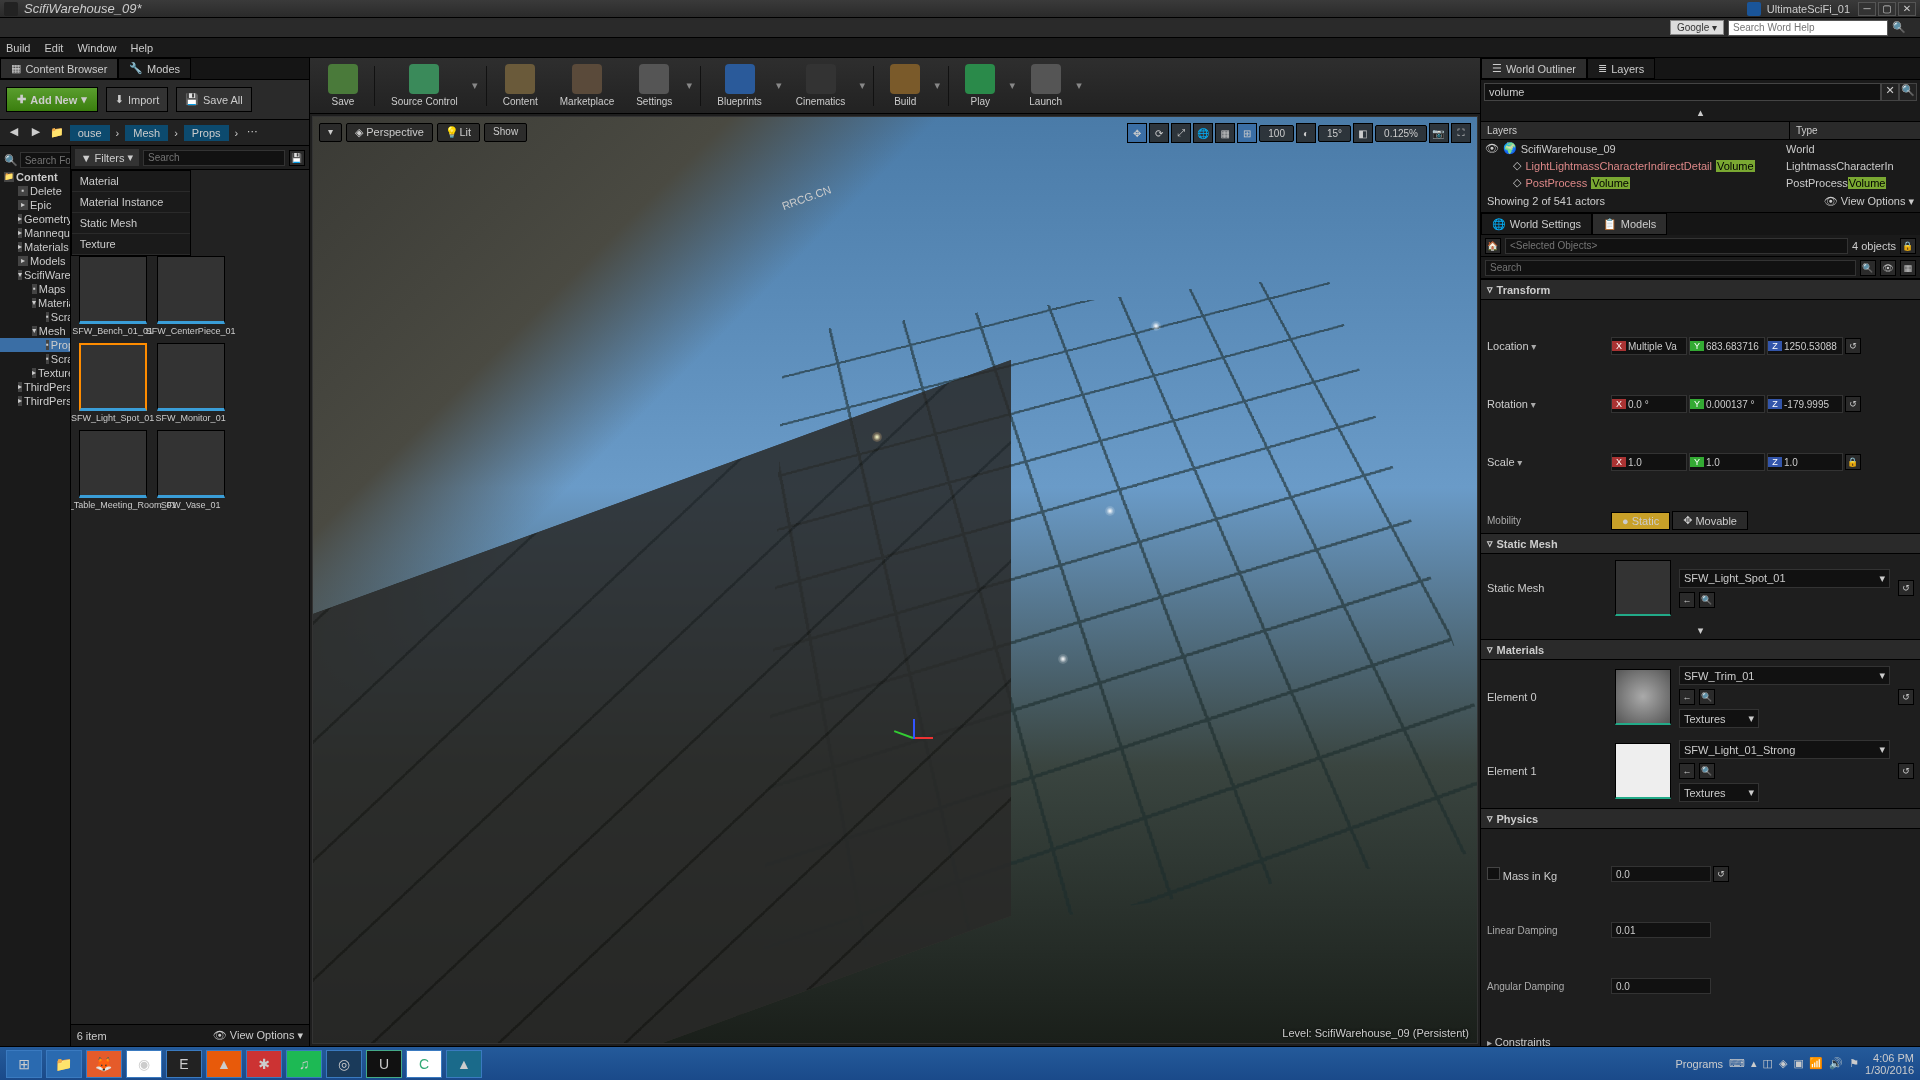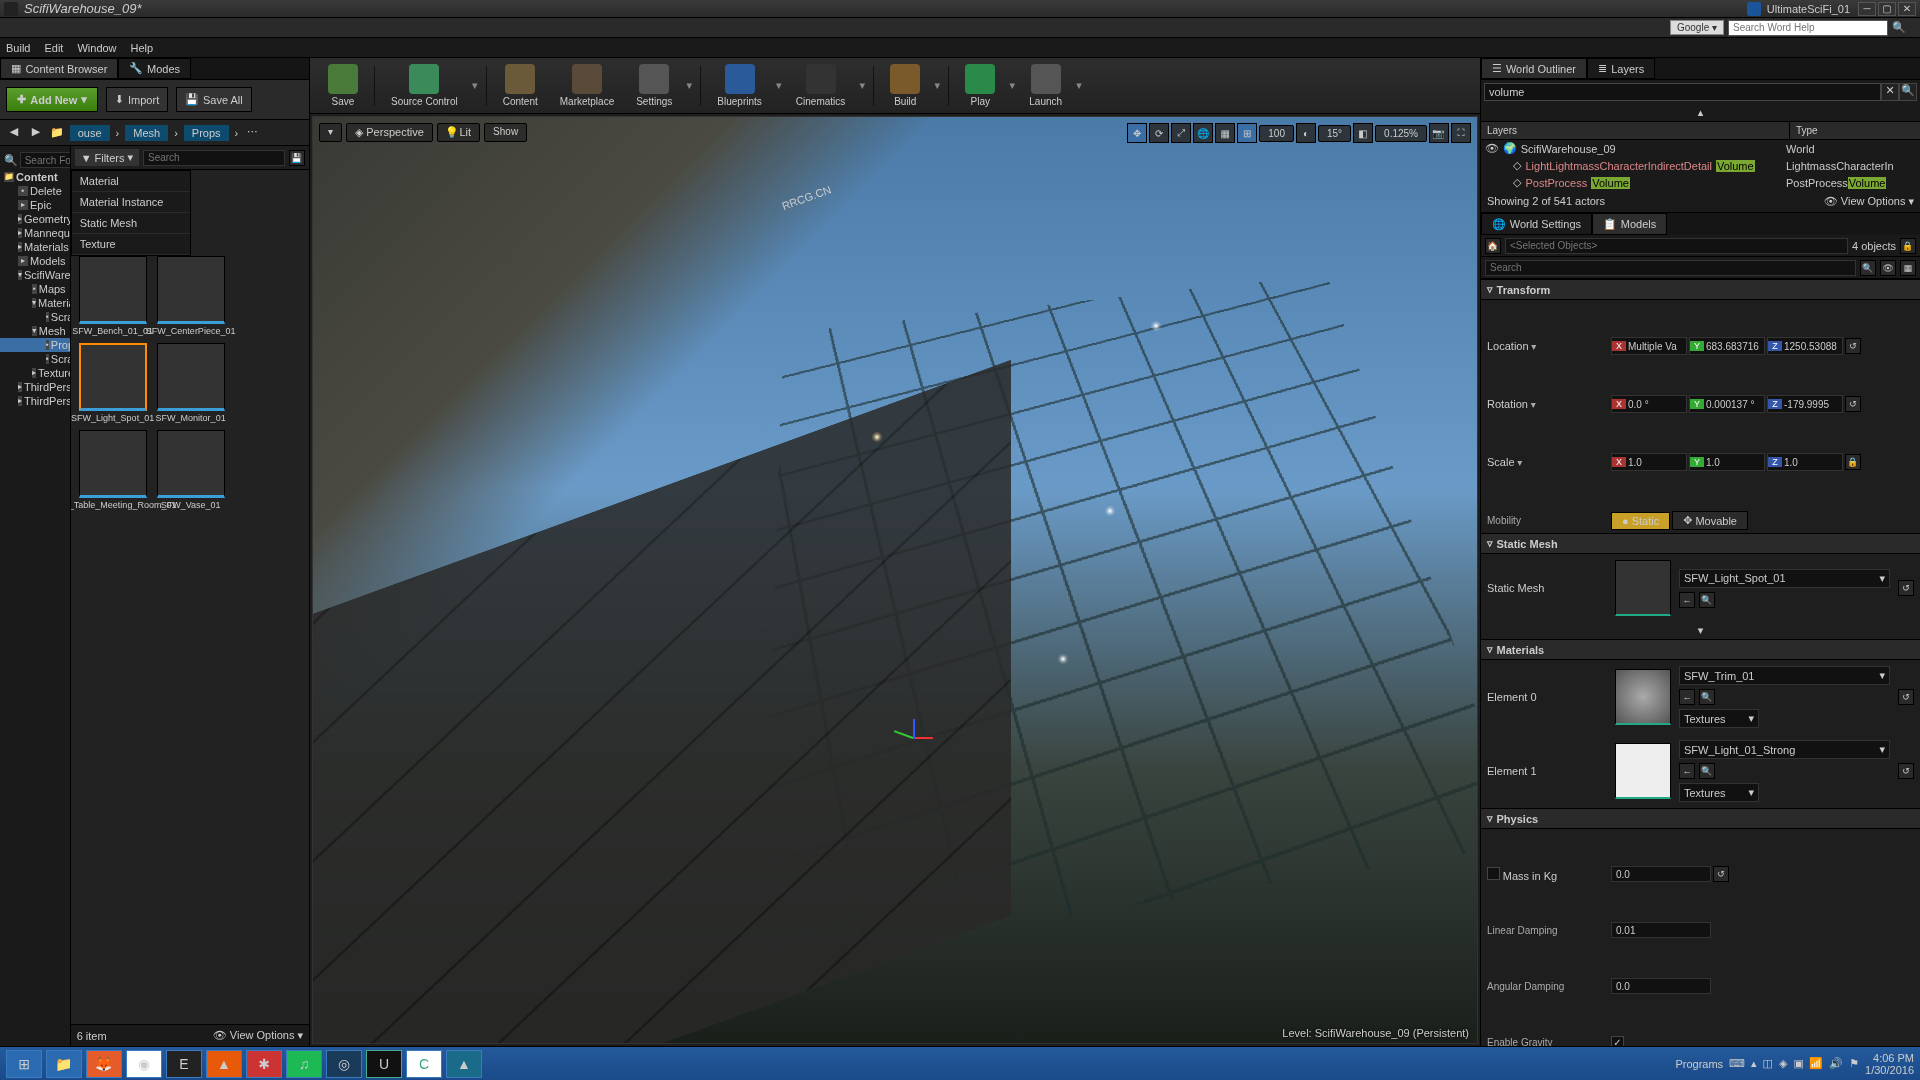--- a/index.html
+++ b/index.html
@@ -643,26 +643,20 @@
               <input class="num-input" value="0.01" style="">
             </div>
           </div>
         <div class="prop-row">
             <div class="k">Angular Damping</div>
             <div class="v">
               <input class="num-input" value="0.0" style="">
             </div>
           </div>
         <div class="prop-row">
-            <div class="k">Enable Gravity</div>
-            <div class="v">
-              <span class="chk on"></span>
-            </div>
-          </div>
-        <div class="prop-row">
             <div class="k">▸ <span>Constraints</span></div>
           </div>
         <div style="text-align:center;padding:2px">▾</div>
       </div>
     </div>
   </div>
 </div>
 
 <div class="taskbar">
   <div class="tbico">⊞</div>

